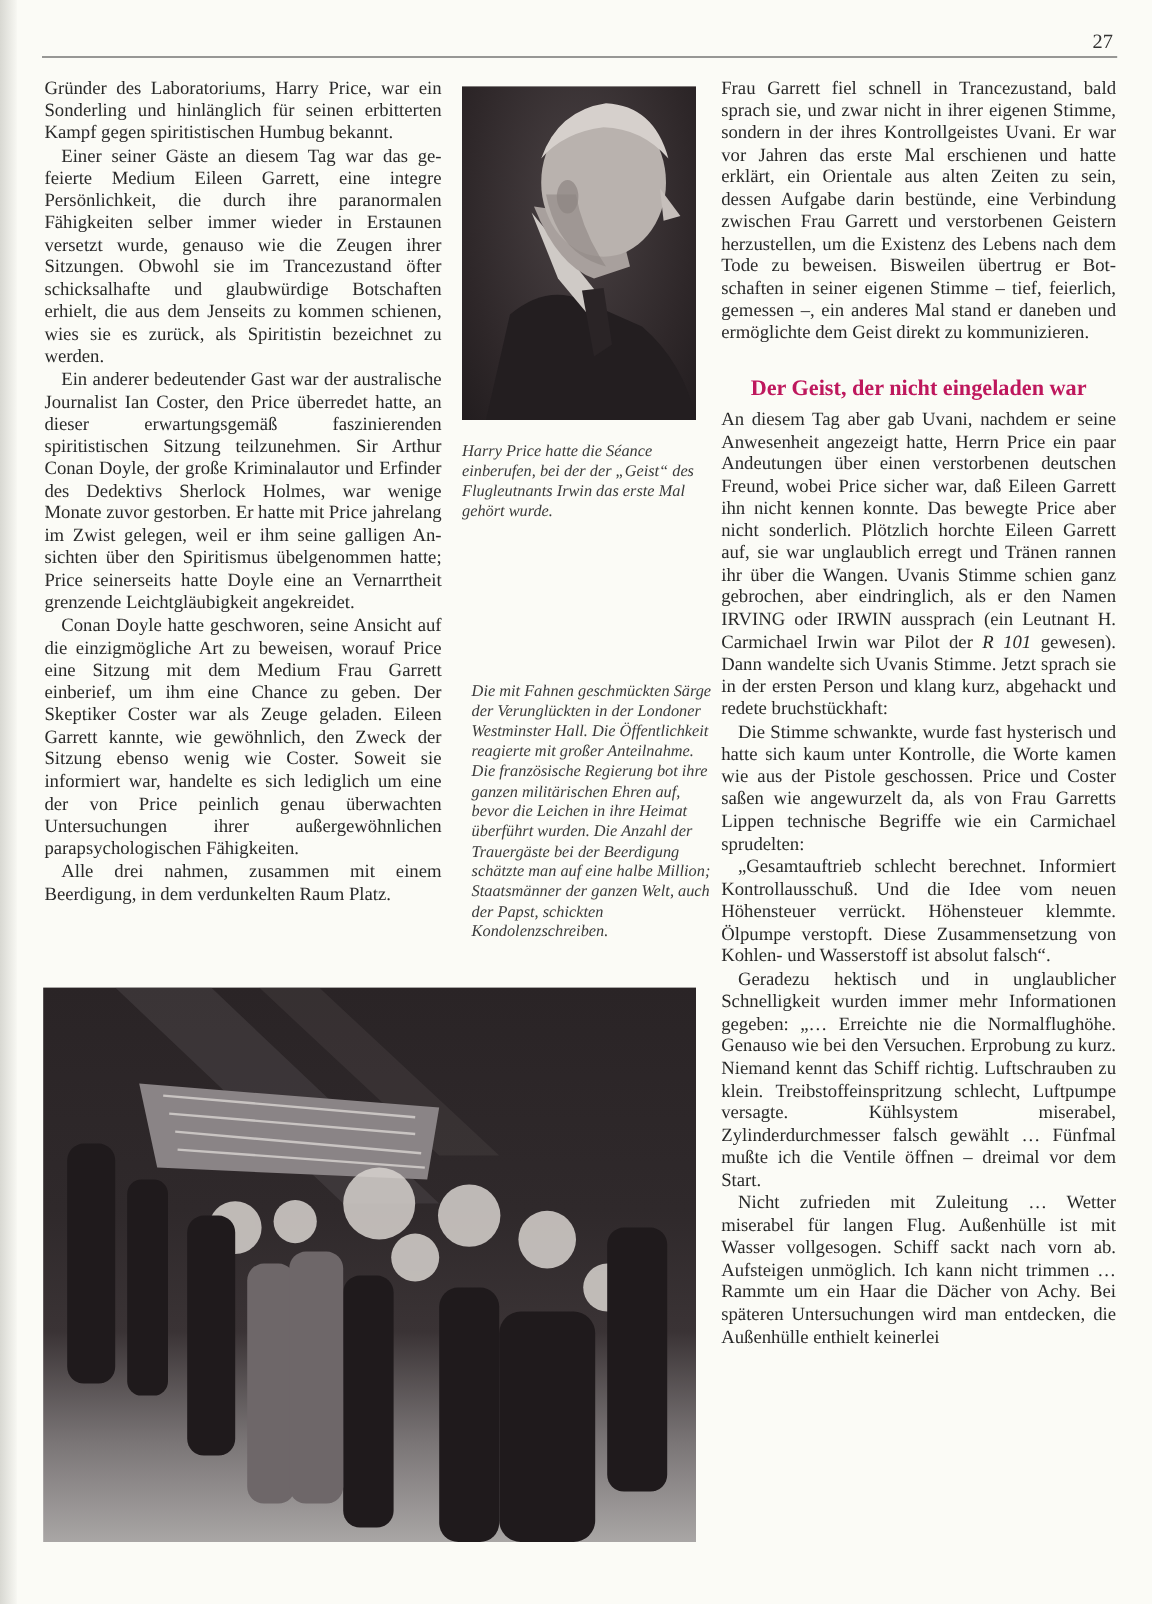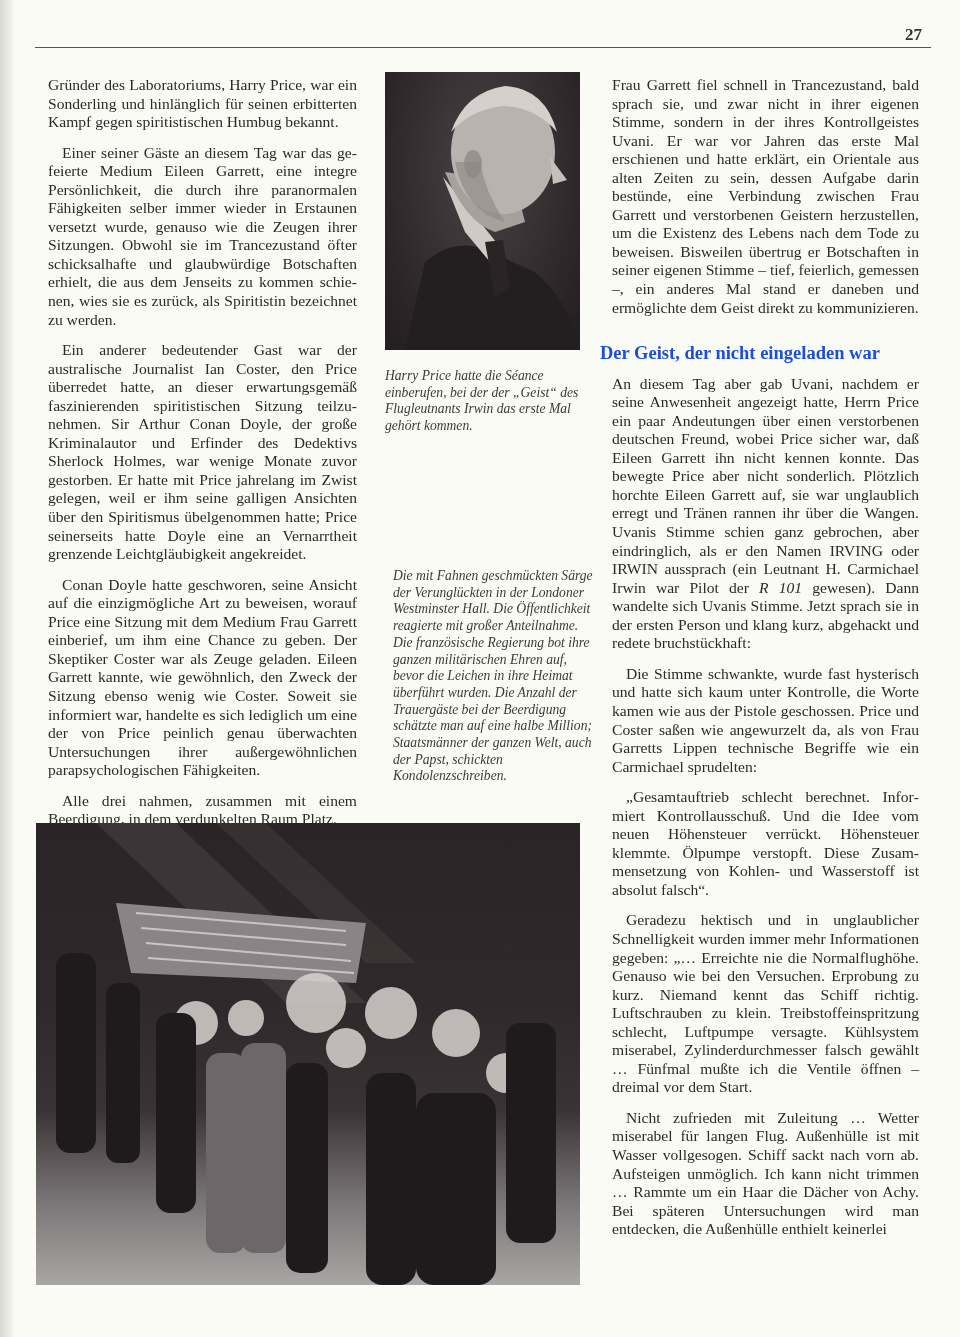--- a/index.html
+++ b/index.html
@@ -9,37 +9,37 @@
     font-family: "Liberation Serif", "DejaVu Serif", serif;
     color: #2a2a2a;
     position: relative;
   }
   .left-shadow {
     position: absolute; left: 0; top: 0; width: 14px; height: 1337px;
     background: linear-gradient(to right, #d8d8d2, #f7f7f2);
   }
   .page-number {
     position: absolute; top: 25px; left: 905px; width: 28px;
-    font-size: 17px; text-align: left; color: #333; font-weight: bold;
+    font-size: 17px; text-align: center; color: #333;
   }
   .header-rule {
     position: absolute; top: 47px; left: 35px; width: 896px; height: 1px;
     background: #555;
   }
   .col {
     position: absolute; font-size: 15.6px; line-height: 18.55px;
     text-align: justify; hyphens: manual;
   }
-  .col p { margin: 12px; text-indent: 0; }
+  .col p { margin: 1px; text-indent: 0; }
   .col p.indent { text-indent: 14px; }
   .col-left { left: 36px; top: 64px; width: 333px; }
   .col-right { left: 600px; top: 64px; width: 331px; }
   .heading {
-    font-size: 18.5px; font-weight: bold; color: #1d4ed8;
-    margin: 27px 0 8px 0 !important; text-align: left;
+    font-size: 18.5px; font-weight: bold; color: #be185d;
+    margin: 27px 0 8px 0 !important; text-align: center;
   }
   .caption {
     position: absolute; font-style: italic; font-size: 13.6px;
     line-height: 16.7px; color: #3a3a3a; width: 200px;
   }
   .caption-1 { left: 385px; top: 368px; }
   .caption-2 { left: 393px; top: 568px; }
   .photo {
     position: absolute; background: #3a3335; overflow: hidden;
   }
@@ -82,21 +82,21 @@
     <path d="M66 60 Q80 20 120 14 Q160 16 172 60 Q150 35 118 34 Q85 38 66 60 Z" fill="#d6d0cc"></path>
 
     <path d="M165 85 L182 108 L168 112 Z" fill="#c6bfbb"></path>
 
     <ellipse cx="88" cy="92" rx="9" ry="14" fill="#9a928f"></ellipse>
 
     <path d="M70 90 Q80 140 120 150 Q100 120 95 90 Z" fill="#8d8582" opacity="0.6"></path>
   </svg>
 </div>
 
-<div class="caption caption-1">Harry Price hatte die Séance einberufen, bei der der „Geist“ des Flugleutnants Irwin das erste Mal gehört kommen.</div>
+<div class="caption caption-1">Harry Price hatte die Séance einberufen, bei der der „Geist“ des Flugleutnants Irwin das erste Mal gehört wurde.</div>
 
 <div class="caption caption-2">Die mit Fahnen geschmückten Särge der Verunglückten in der Londoner Westminster Hall. Die Öffentlichkeit reagierte mit großer Anteilnahme. Die französische Regierung bot ihre ganzen militärischen Ehren auf, bevor die Leichen in ihre Heimat überführt wurden. Die Anzahl der Trauer­gäste bei der Beerdigung schätzte man auf eine halbe Million; Staatsmänner der ganzen Welt, auch der Papst, schickten Kondolenzschreiben.</div>
 
 <div class="photo photo-hall">
   <svg viewBox="0 0 544 462" preserveAspectRatio="none">
 
     <path d="M60 0 L140 0 L330 180 L250 180 Z" fill="#5a5355" opacity="0.35"></path>
     <path d="M180 0 L230 0 L380 140 L330 140 Z" fill="#5a5355" opacity="0.25"></path>
 
     <path d="M80 80 L330 100 L320 160 L95 150 Z" fill="#8a8486"></path>

